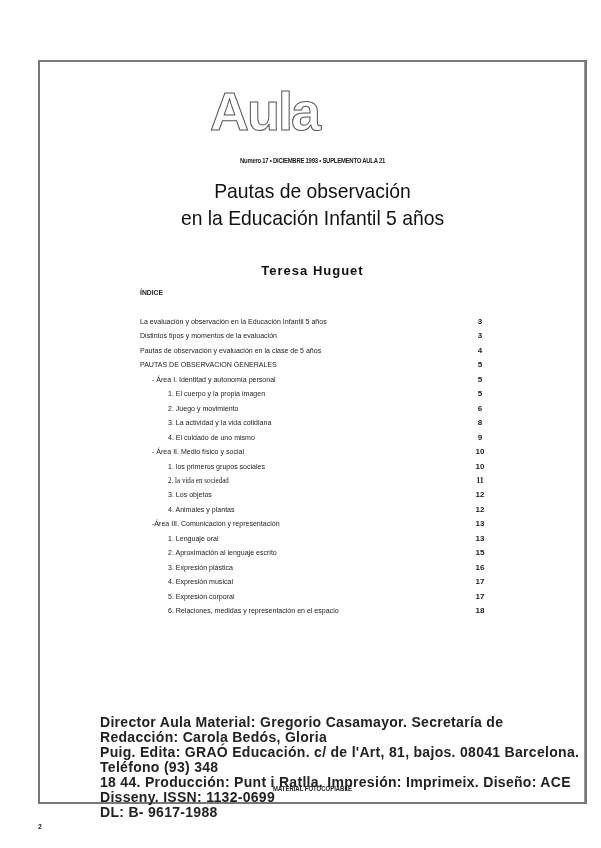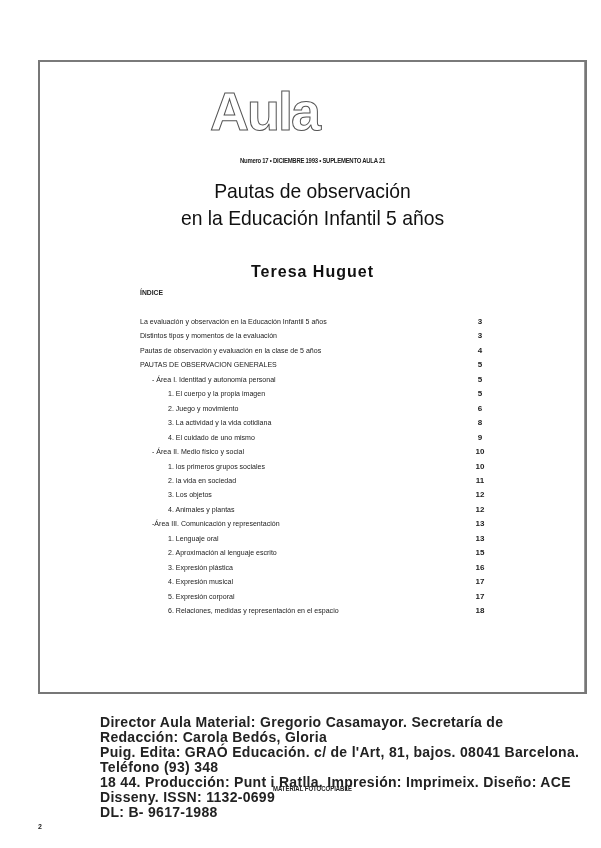--- a/index.html
+++ b/index.html
@@ -7,21 +7,21 @@
       width: 601px; height: 848px;
       background: #ffffff;
       font-family: "Liberation Sans", sans-serif;
       color: #111;
       overflow: hidden;
       position: relative;
     }
     .frame {
       position: absolute;
       left: 38px; top: 60px;
-      width: 549px; height: 634px;
+      width: 549px; height: 744px;
       border: 2px solid #777;
       border-top-color: #7a7a7a;
       box-shadow: -1px 0 0 #999 inset;
     }
     .logo {
       position: absolute;
       left: 0; top: 26px;
       width: 100%;
       height: 60px;
     }
@@ -67,21 +67,21 @@
       line-height: 27px;
       color: #111;
       transform: scaleX(0.92);
     }
     .author {
       position: absolute;
       left: 0; width: 100%;
       top: 201px;
       text-align: center;
       font-weight: bold;
-      font-size: 16px;
+      font-size: 13px;
       letter-spacing: 1px;
       color: #111;
     }
     .indice-heading {
       position: absolute;
       left: 100px; top: 226px;
       font-size: 8px;
       font-weight: bold;
       color: #222;
       transform: scaleX(0.85);
@@ -203,21 +203,21 @@
         <span class="toc-page">9</span>
       </div>
       <div class="toc-row lvl1" style="top: 130.05px;">
         <span class="toc-label">- Área II. Medio físico y social</span>
         <span class="toc-page">10</span>
       </div>
       <div class="toc-row lvl2" style="top: 144.5px;">
         <span class="toc-label">1. los primeros grupos sociales</span>
         <span class="toc-page">10</span>
       </div>
-      <div class="toc-row lvl2" style="top: 158.95px;">
+      <div class="toc-row lvl2" style="top: 158.95px; font-family: Liberation Serif, serif;">
         <span class="toc-label">2. la vida en sociedad</span>
         <span class="toc-page">11</span>
       </div>
       <div class="toc-row lvl2" style="top: 173.4px;">
         <span class="toc-label">3. Los objetos</span>
         <span class="toc-page">12</span>
       </div>
       <div class="toc-row lvl2" style="top: 187.85px;">
         <span class="toc-label">4. Animales y plantas</span>
         <span class="toc-page">12</span>

